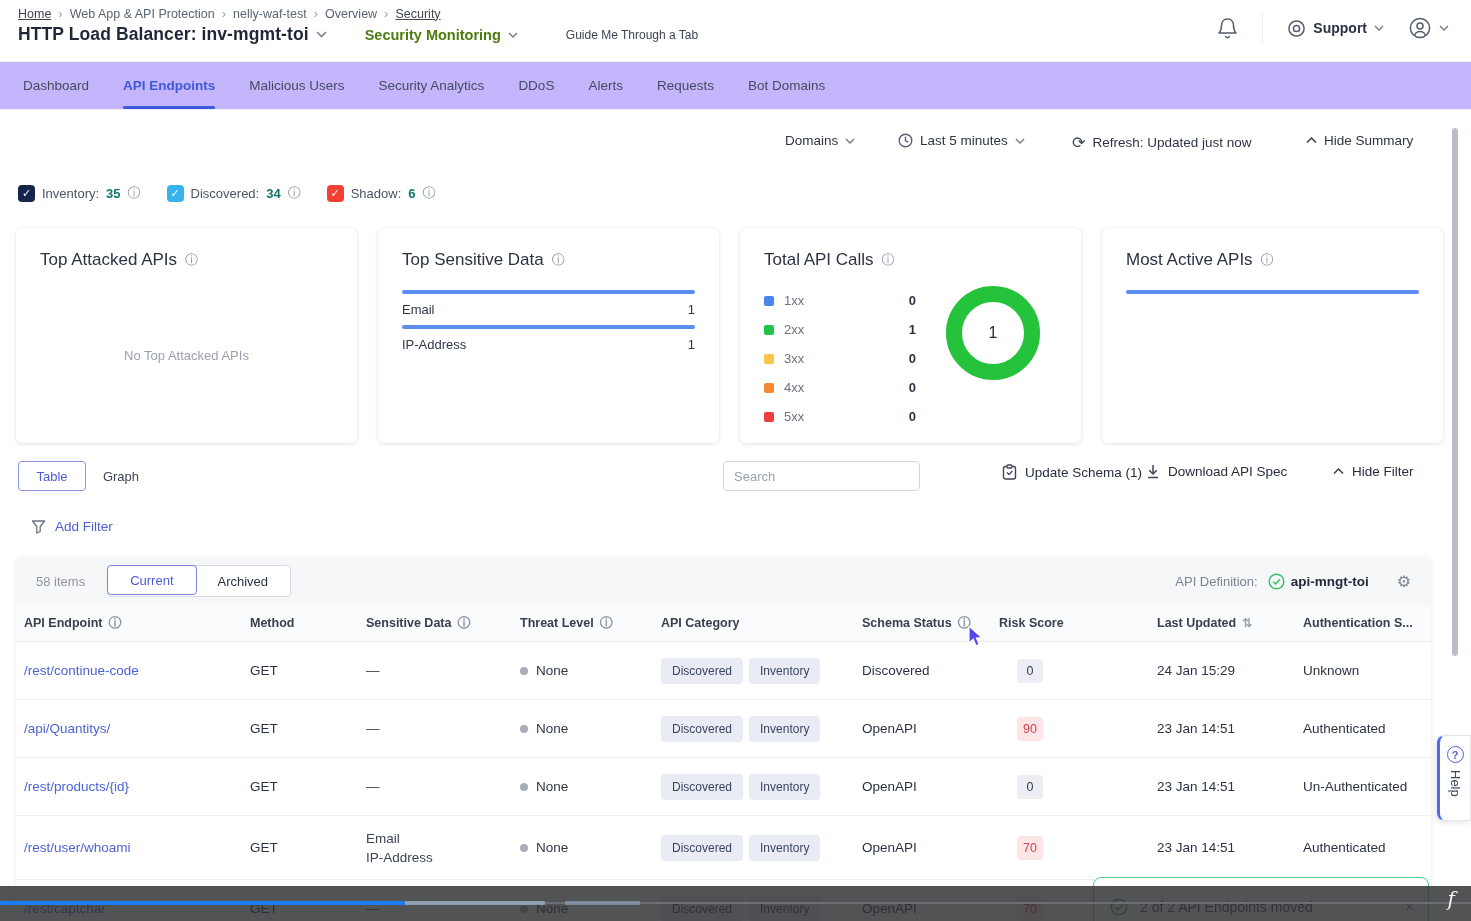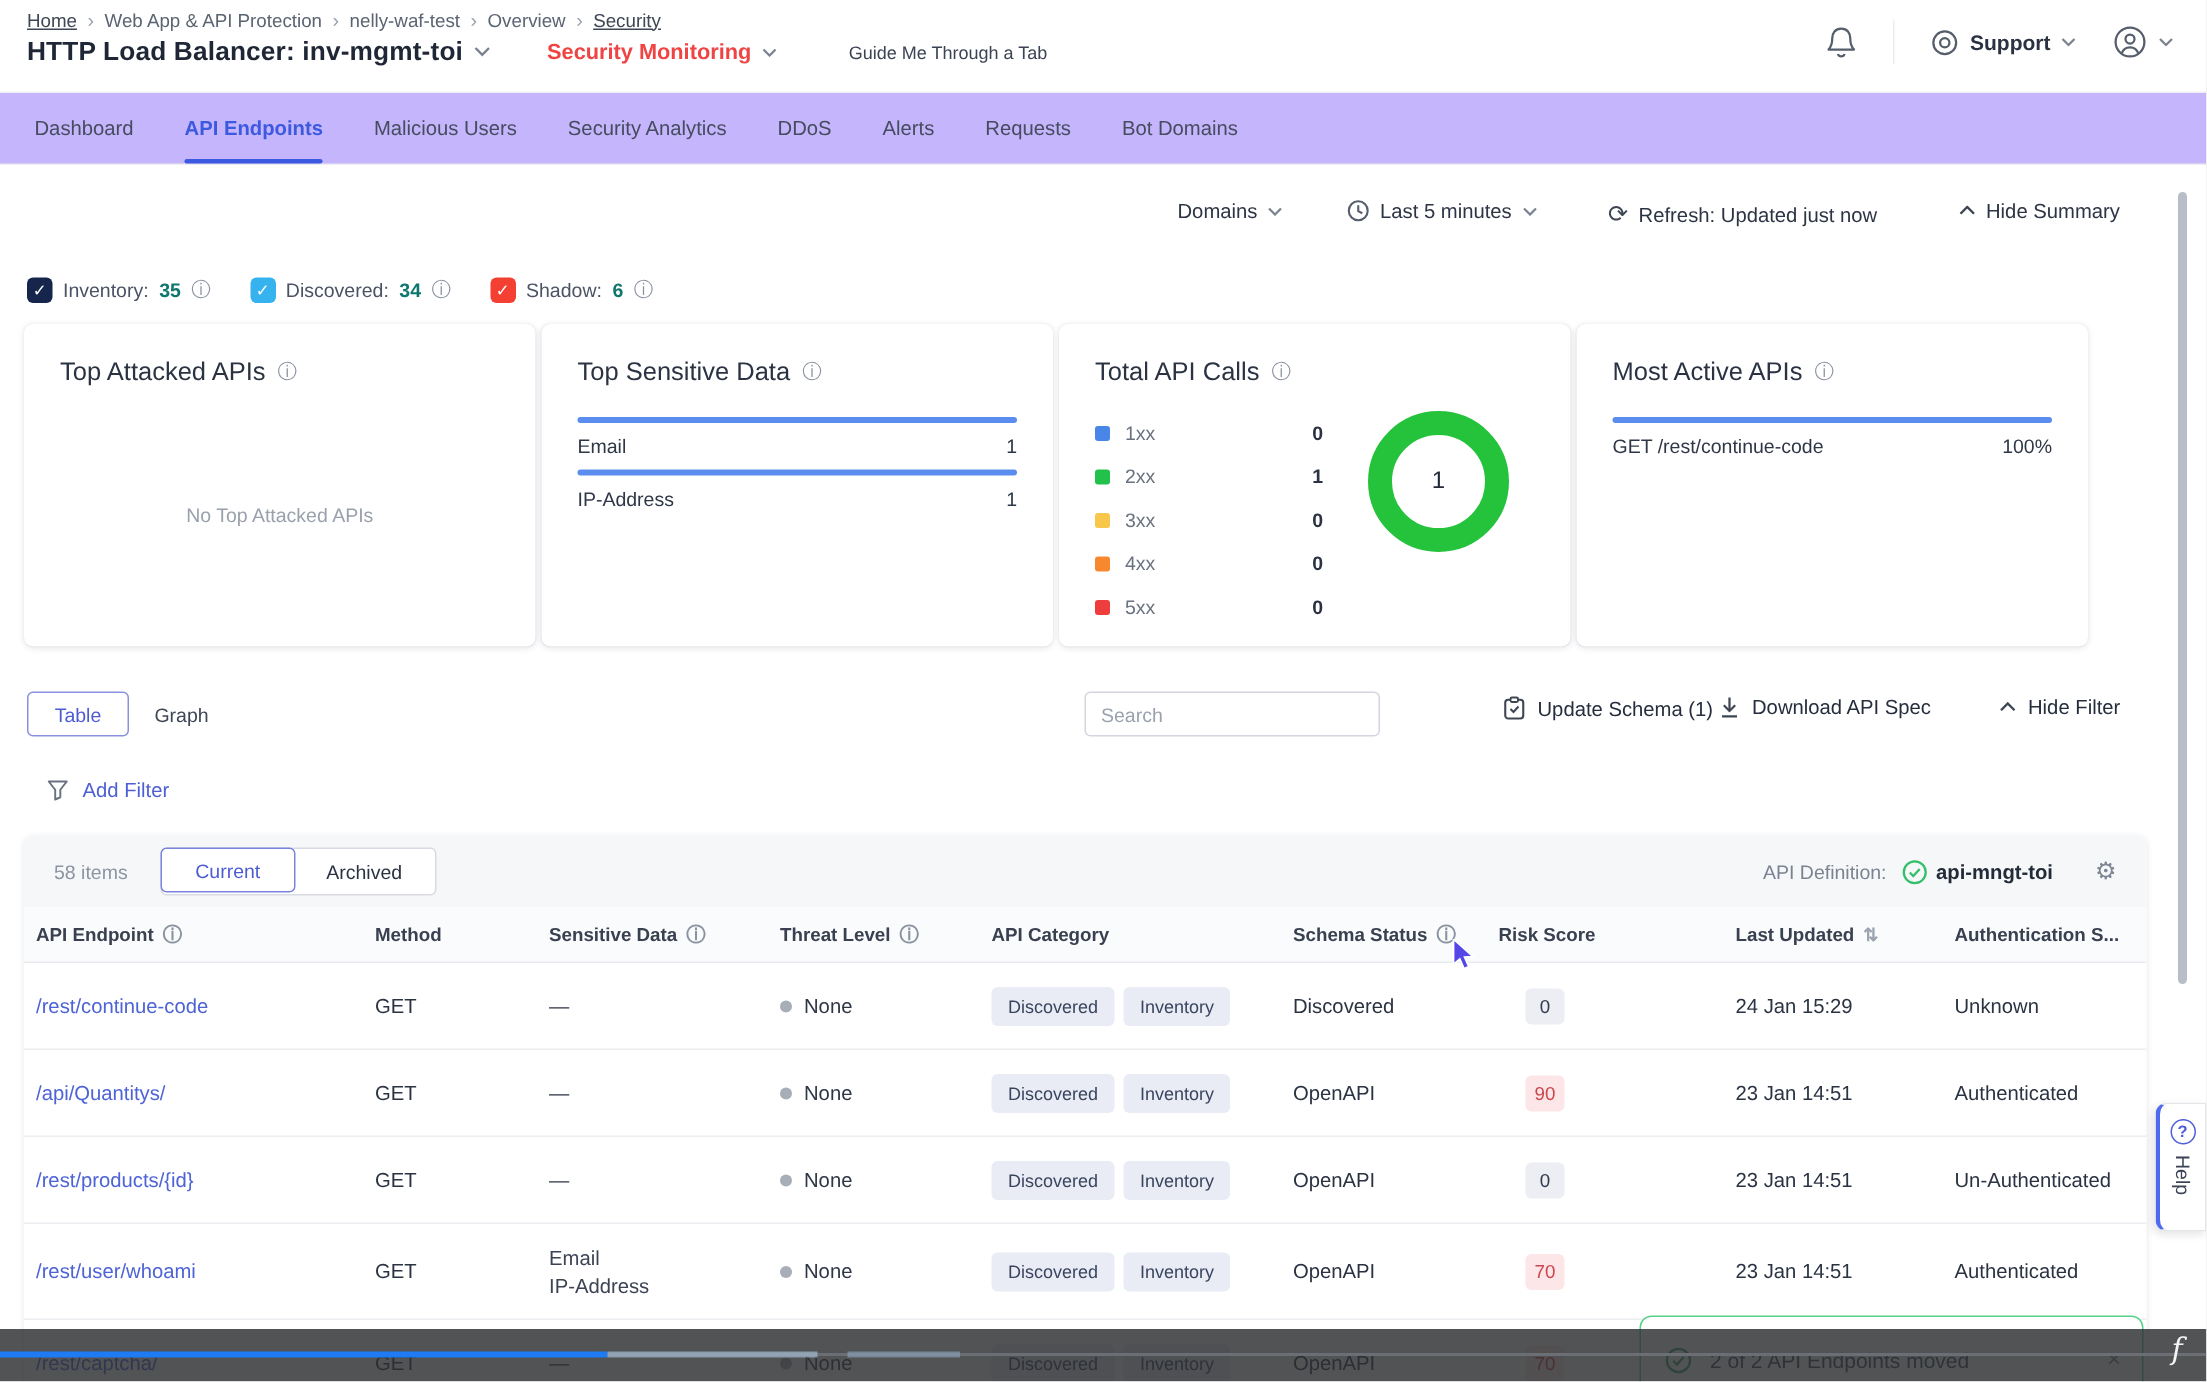--- a/index.html
+++ b/index.html
@@ -9,21 +9,21 @@
     background:#fff; font-family:"Liberation Sans", sans-serif; color:#2b3343;
   }
   
   .topbar { position:absolute; top:0; left:0; width:100%; height:62px; background:#fff; border-bottom:1px solid #eef0f3; }
   .breadcrumb { position:absolute; top:6px; left:18px; font-size:12.5px; color:#5b6472; display:flex; align-items:center; gap:7px; }
   .bc-link { color:#3f4654; text-decoration:underline; cursor:pointer; }
   .bc-sep { color:#9aa2ae; font-size:13px; }
   .title-row { position:absolute; top:24px; left:18px; display:flex; align-items:center; }
   .lb-title { font-size:17.5px; font-weight:700; color:#1f2736; letter-spacing:.1px; }
   .chev { margin-left:7px; }
-  .monitor-label { margin-left:38px; font-size:14.5px; font-weight:700; color:#ef4444; }
+  .monitor-label { margin-left:38px; font-size:14.5px; font-weight:700; color:#4d7c0f; }
   .guide-label { margin-left:48px; font-size:12px; color:#3c4454; }
   .topbar-right { position:absolute; top:13px; right:22px; display:flex; align-items:center; gap:24px; }
   .tb-divider { width:1px; height:30px; background:#eceef1; }
   .support-group, .avatar-group { display:flex; align-items:center; gap:7px; cursor:pointer; }
   .support-label { font-size:14px; font-weight:600; color:#2a3242; }
   
   .tabbar { position:absolute; top:62px; left:0; width:100%; height:48px; border-bottom:1px solid #ecedf0; display:flex; align-items:stretch; gap:34px; padding-left:23px; background:#c4b5fd; }
   .tab { position:relative; display:flex; align-items:center; font-size:13.5px; color:#454c5e; cursor:pointer; }
   .tab.active { color:#3c59e0; font-weight:700; }
   .tab.active::after { content:""; position:absolute; left:0; right:0; bottom:0; height:3px; border-radius:2px; background:#3c59e0; }
@@ -37,21 +37,21 @@
   
   .chk-row { position:absolute; top:184px; left:18px; display:flex; align-items:center; gap:26px; }
   .chk-item { display:flex; align-items:center; gap:7px; font-size:13px; color:#4a5264; cursor:pointer; }
   .chk-box { width:17px; height:17px; border-radius:4px; color:#fff; font-size:11px; display:flex; align-items:center; justify-content:center; }
   .chk-inventory { background:#16254c; }
   .chk-discovered { background:#36b3ef; }
   .chk-shadow { background:#f43f33; }
   .chk-count { font-weight:700; color:#0f766e; }
   .info-i { color:#8a93a0; font-size:13px; font-style:normal; }
   
-  .cards { position:absolute; top:216px; left:16px; width:1415px; display:grid; grid-template-columns:repeat(4,341px); gap:4px; }
+  .cards { position:absolute; top:228px; left:16px; width:1415px; display:grid; grid-template-columns:repeat(4,341px); gap:21px; }
   .card { background:#fff; border-radius:6px; height:215px; padding:22px 24px; box-shadow:0 1px 4px rgba(20,30,60,.12), 0 0 1px rgba(20,30,60,.08); position:relative; }
   .card-title { font-size:17px; color:#2b3343; display:flex; align-items:center; gap:8px; }
   .empty-text { position:absolute; top:120px; left:0; width:100%; text-align:center; font-size:13px; color:#9aa1ad; }
   .bar-item { margin-top:20px; }
   .bar { height:4px; background:#5b8def; border-radius:2px; }
   .bar-label-row { display:flex; justify-content:space-between; font-size:13px; color:#2f3747; padding:8px 0 2px; }
   .legend { margin-top:16px; width:152px; }
   .legend-item { display:flex; align-items:center; height:29px; font-size:13px; color:#6a7280; }
   .swatch { width:10px; height:10px; border-radius:2px; margin-right:10px; }
   .legend-value { margin-left:auto; font-weight:700; color:#2b3343; }
@@ -307,24 +307,20 @@
       </div>
     </section>
 
     <section class="card">
       <div class="card-title">
         <span>Most Active APIs</span>
         <span class="info-i">ⓘ</span>
       </div>
       <div class="bar-item">
         <div class="bar"></div>
-        <div class="bar-label-row">
-          <span>GET /rest/continue-code</span>
-          <span>100%</span>
-        </div>
       </div>
     </section>
   </div>
 
   <button class="btn-table">Table</button>
   <div class="btn-graph">Graph</div>
   <input class="search-input" type="text" placeholder="Search" style="">
   <div class="action act-update">
     <svg class="icon" width="15" height="16" viewBox="0 0 15 16">
         <rect x="1.5" y="2.5" width="12" height="12.5" rx="2" fill="none" stroke="#3e4654" stroke-width="1.4"></rect>

